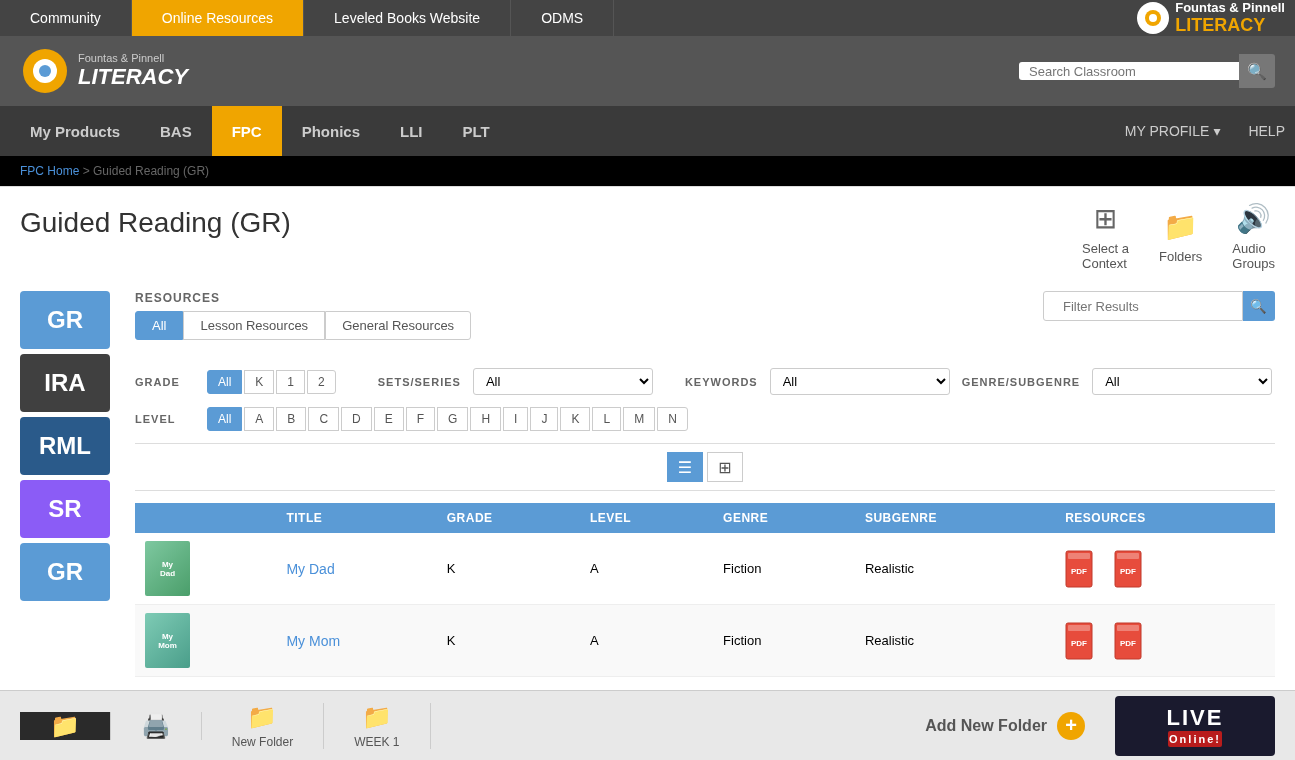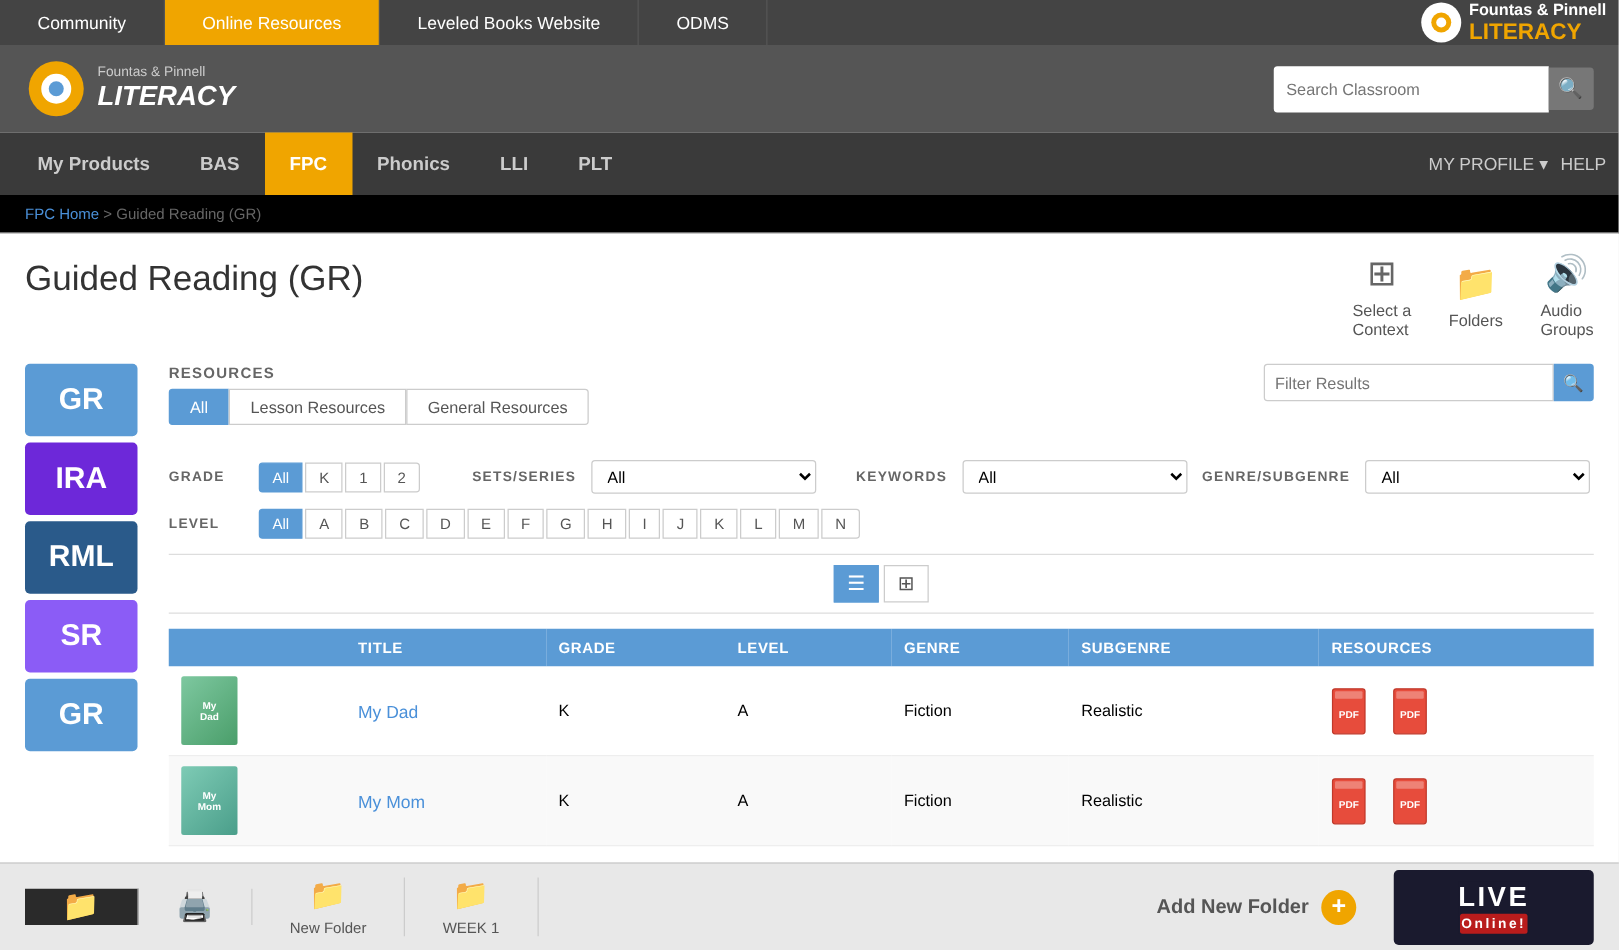--- a/index.html
+++ b/index.html
@@ -83,21 +83,21 @@
       color: #fff;
       font-style: italic;
     }
     .header-search {
       margin-left: auto;
       display: flex;
       align-items: center;
     }
     .header-search input {
       width: 220px;
-      height: 37px;
+      height: 18px;
       padding: 0 10px;
       border: none;
       border-radius: 3px 0 0 3px;
       font-size: 13px;
       outline: none;
     }
     .header-search button {
       width: 36px;
       height: 34px;
       background: #777;
@@ -127,21 +127,21 @@
       font-weight: bold;
     }
     .main-nav-item.active {
       background: #f0a500;
       color: #fff;
     }
     .main-nav-right {
       margin-left: auto;
       display: flex;
       align-items: flex-start;
-      gap: 10px;
+      gap: 28px;
       color: #ccc;
     }
     .main-nav-right .profile-btn {
       color: #ccc;
       cursor: pointer;
       display: flex;
       align-items: center;
       gap: 4px;
     }
     .main-nav-right .help-btn {
@@ -252,23 +252,23 @@
       color: #555;
     }
     .resource-tab.active {
       background: #5b9bd5;
       color: #fff;
       border-color: #5b9bd5;
     }
     .resource-tab:first-child { border-radius: 3px 0 0 3px; }
     .resource-tab:last-child { border-radius: 0 3px 3px 0; }
     .filter-input {
-      width: 232px;
+      width: 200px;
       height: 30px;
-      padding: 0 8px;
+      padding: 0 19px;
       border: 1px solid #ccc;
       border-radius: 3px 0 0 3px;
       font-size: 13px;
       outline: none;
       margin-left: 24px;
     }
     .filter-btn {
       width: 32px;
       height: 30px;
       background: #5b9bd5;
@@ -576,21 +576,21 @@
         <span class="page-action-icon">🔊</span>
         <span>Audio<br>Groups</span>
       </div>
     </div>
   </div>
 
   <div class="main-layout">
 
     <div class="sidebar-thumbs">
       <div class="thumb-item" style="background:#5b9bd5;">GR</div>
-      <div class="thumb-item" style="background:#6d28d9;">IRA</div>
+      <div class="thumb-item" style="background:#404040;">IRA</div>
       <div class="thumb-item" style="background:#2a5a8a;">RML</div>
       <div class="thumb-item" style="background:#8b5cf6;">SR</div>
       <div class="thumb-item" style="background:#5b9bd5;">GR</div>
     </div>
 
     <div class="resources-panel">
 
       <div style="display:flex; align-items:flex-start; justify-content:space-between; margin-bottom:12px;">
         <div>
           <div class="resources-label">RESOURCES</div>

